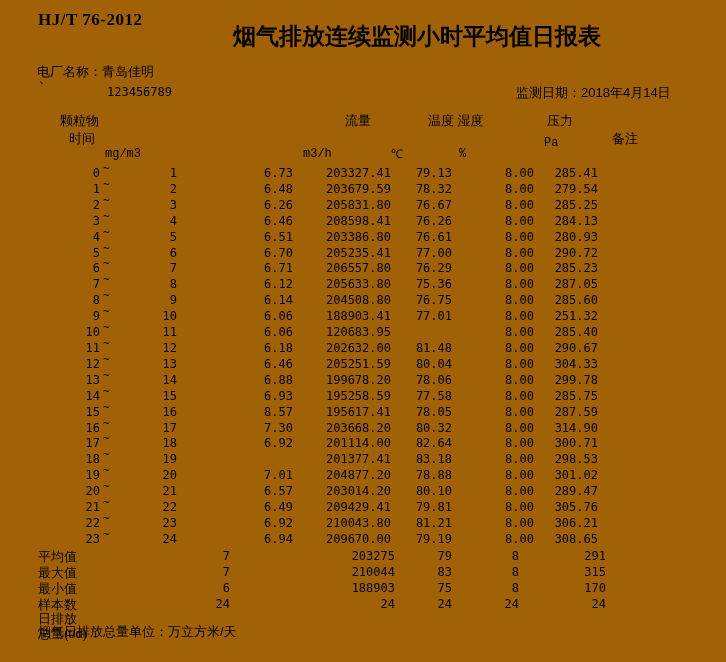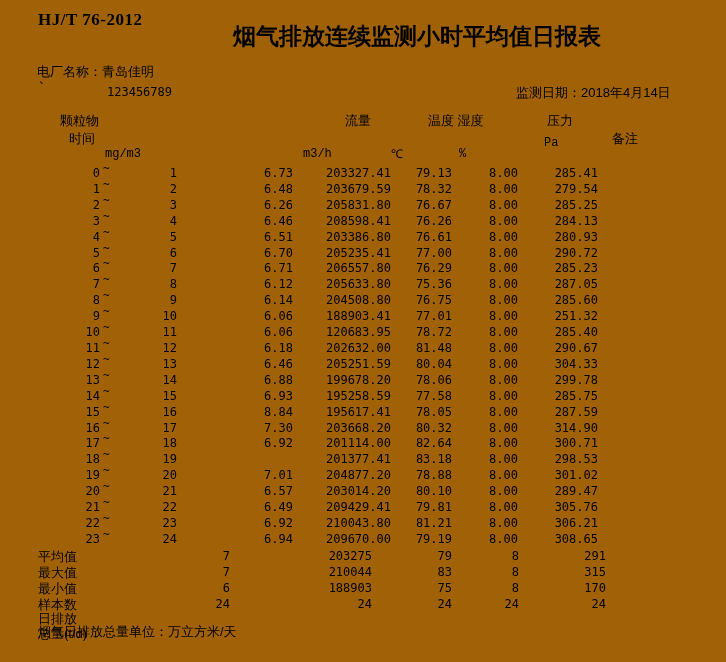--- a/index.html
+++ b/index.html
@@ -34,31 +34,31 @@
   
   .rows{position:absolute;left:0;top:166px;width:726px;}
   .row{position:relative;height:15.92px;}
   .c{position:absolute;left:0;top:0;text-align:right;font-size:12px;
      font-family:"DejaVu Sans Mono",monospace;white-space:pre;}
   .c.hs{width:100px;}
   .c.he{width:177px;}
   .c.pm{width:293px;}
   .c.flow{width:391px;}
   .c.temp{width:452px;}
-  .c.hum{width:518px;}
+  .c.hum{width:518px;padding-left:16px;}
   .c.press{width:598px;}
   .tilde{position:absolute;left:103px;top:-4px;font-size:11px;font-family:"DejaVu Sans Mono",monospace;}
   
   .summary{position:absolute;left:0;top:548px;width:726px;}
   .srow{position:relative;height:15.9px;}
   .slabel{position:absolute;left:38px;top:0;font-size:13px;white-space:pre;}
   .s{position:absolute;left:0;top:1px;text-align:right;font-size:12px;
      font-family:"DejaVu Sans Mono",monospace;white-space:pre;}
   .s.pm{width:230px;}
-  .s.flow{width:372px;}
+  .s.flow{width:372px;padding-left:23px;}
   .s.temp{width:452px;}
   .s.hum{width:519px;}
   .s.press{width:606px;}
   
   .f1{position:absolute;left:38px;top:610px;font-size:13px;}
   .f2{position:absolute;left:38px;top:625px;font-size:13px;}
   .f3{position:absolute;left:38px;top:623px;font-size:13px;}
 </style>
 </head>
 <body>
@@ -196,21 +196,20 @@
         <span class="c hum">8.00</span>
         <span class="c press">251.32</span>
       </div>
 
       <div class="row">
         <span class="c hs">10</span>
         <span class="tilde">~</span>
         <span class="c he">11</span>
         <span class="c pm">6.06</span>
         <span class="c flow">120683.95</span>
-        <span class="c temp">78.72</span>
         <span class="c hum">8.00</span>
         <span class="c press">285.40</span>
       </div>
 
       <div class="row">
         <span class="c hs">11</span>
         <span class="tilde">~</span>
         <span class="c he">12</span>
         <span class="c pm">6.18</span>
         <span class="c flow">202632.00</span>
@@ -249,21 +248,21 @@
         <span class="c flow">195258.59</span>
         <span class="c temp">77.58</span>
         <span class="c hum">8.00</span>
         <span class="c press">285.75</span>
       </div>
 
       <div class="row">
         <span class="c hs">15</span>
         <span class="tilde">~</span>
         <span class="c he">16</span>
-        <span class="c pm">8.84</span>
+        <span class="c pm">8.57</span>
         <span class="c flow">195617.41</span>
         <span class="c temp">78.05</span>
         <span class="c hum">8.00</span>
         <span class="c press">287.59</span>
       </div>
 
       <div class="row">
         <span class="c hs">16</span>
         <span class="tilde">~</span>
         <span class="c he">17</span>

